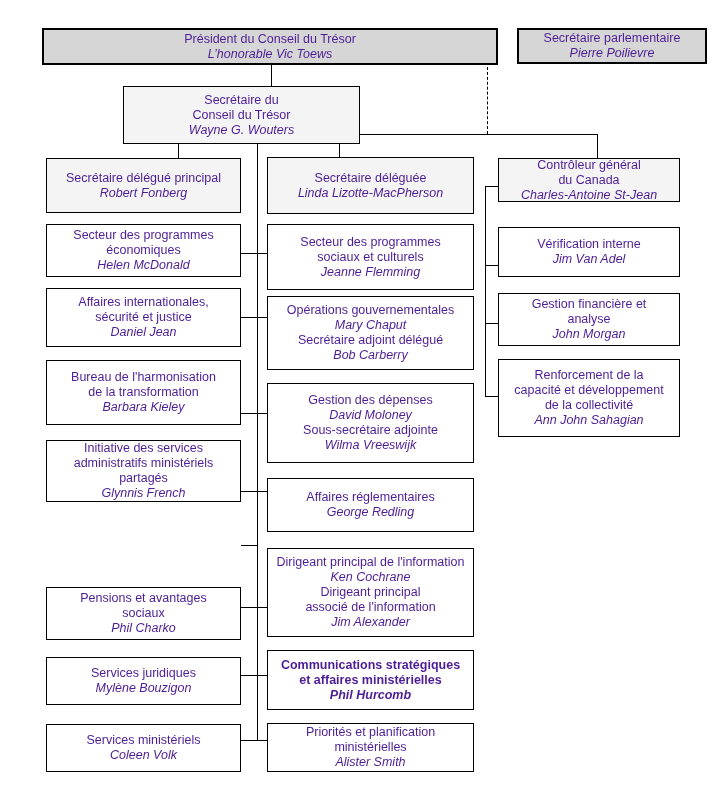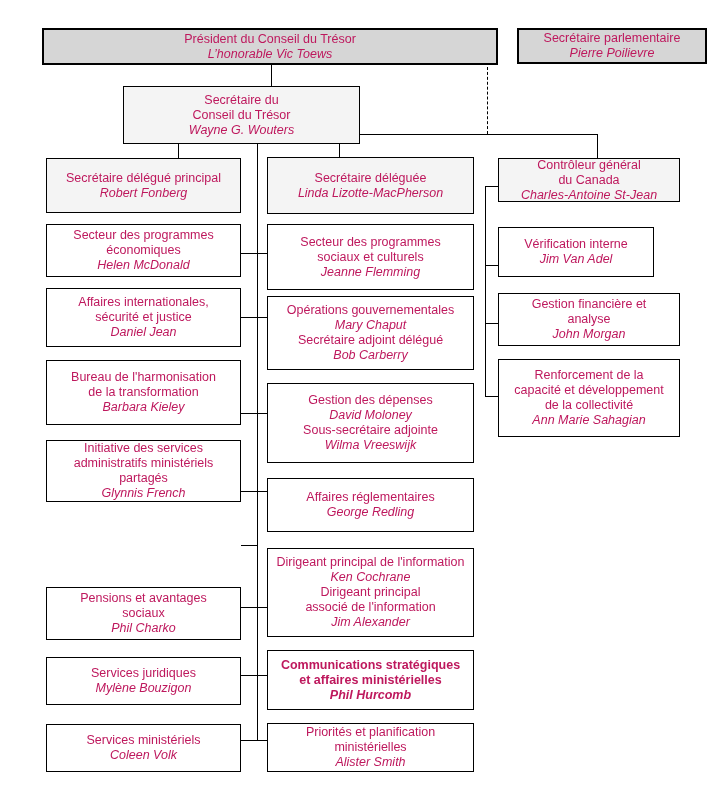--- a/index.html
+++ b/index.html
@@ -10,21 +10,21 @@
     box-sizing:border-box;
     background:#ffffff;
     border:1px solid #000000;
     display:flex;
     flex-direction:column;
     justify-content:center;
     align-items:center;
     text-align:center;
     font-size:12.5px;
     line-height:15px;
-    color:#be185d;
+    color:#4c1d95;
     padding:1px 2px;
   }
   .org-box.primary{background:#d6d6d6;border-width:2px;}
   .org-box.secondary{background:#f4f4f4;}
   .org-line{display:block;white-space:nowrap;}
   .org-line.name{font-style:italic;}
   .conn{position:absolute;background:#000000;}
   .conn.dashed{background:none;width:0 !important;border-left:1px dashed #000000;}
 </style>
 </head>
@@ -60,21 +60,21 @@
     <div class="org-box plain" style="left: 46px; top: 224px; width: 195px; height: 53px;">
       <span class="org-line role">Secteur des programmes</span>
       <span class="org-line role">économiques</span>
       <span class="org-line name">Helen McDonald</span>
     </div>
     <div class="org-box plain" style="left: 267px; top: 224px; width: 207px; height: 66px;">
       <span class="org-line role">Secteur des programmes</span>
       <span class="org-line role">sociaux et culturels</span>
       <span class="org-line name">Jeanne Flemming</span>
     </div>
-    <div class="org-box plain" style="left: 498px; top: 227px; width: 156px; height: 50px;">
+    <div class="org-box plain" style="left: 498px; top: 227px; width: 182px; height: 50px;">
       <span class="org-line role">Vérification interne</span>
       <span class="org-line name">Jim Van Adel</span>
     </div>
     <div class="org-box plain" style="left: 46px; top: 288px; width: 195px; height: 59px;">
       <span class="org-line role">Affaires internationales,</span>
       <span class="org-line role">sécurité et justice</span>
       <span class="org-line name">Daniel Jean</span>
     </div>
     <div class="org-box plain" style="left: 267px; top: 296px; width: 207px; height: 74px;">
       <span class="org-line role">Opérations gouvernementales</span>
@@ -95,21 +95,21 @@
     <div class="org-box plain" style="left: 267px; top: 383px; width: 207px; height: 80px;">
       <span class="org-line role">Gestion des dépenses</span>
       <span class="org-line name">David Moloney</span>
       <span class="org-line role">Sous-secrétaire adjointe</span>
       <span class="org-line name">Wilma Vreeswijk</span>
     </div>
     <div class="org-box plain" style="left: 498px; top: 359px; width: 182px; height: 78px;">
       <span class="org-line role">Renforcement de la</span>
       <span class="org-line role">capacité et développement</span>
       <span class="org-line role">de la collectivité</span>
-      <span class="org-line name">Ann Marie Sahagian</span>
+      <span class="org-line name">Ann John Sahagian</span>
     </div>
     <div class="org-box plain" style="left: 46px; top: 440px; width: 195px; height: 62px;">
       <span class="org-line role">Initiative des services</span>
       <span class="org-line role">administratifs ministériels</span>
       <span class="org-line role">partagés</span>
       <span class="org-line name">Glynnis French</span>
     </div>
     <div class="org-box plain" style="left: 267px; top: 478px; width: 207px; height: 54px;">
       <span class="org-line role">Affaires réglementaires</span>
       <span class="org-line name">George Redling</span>

